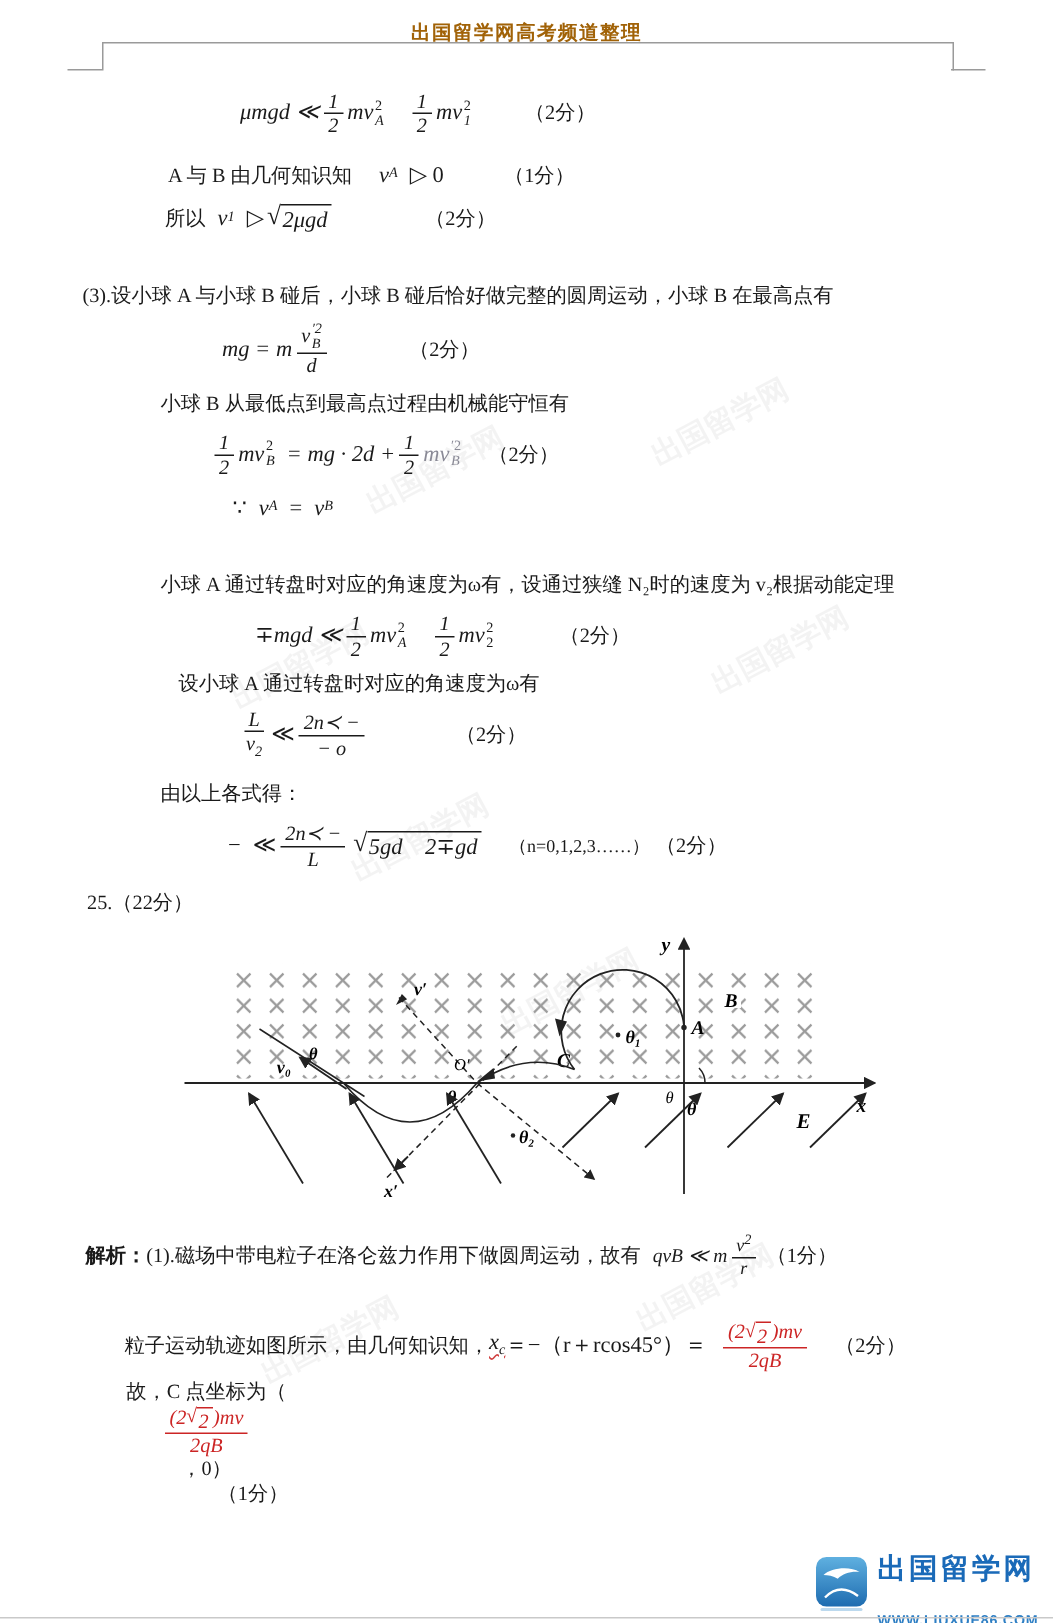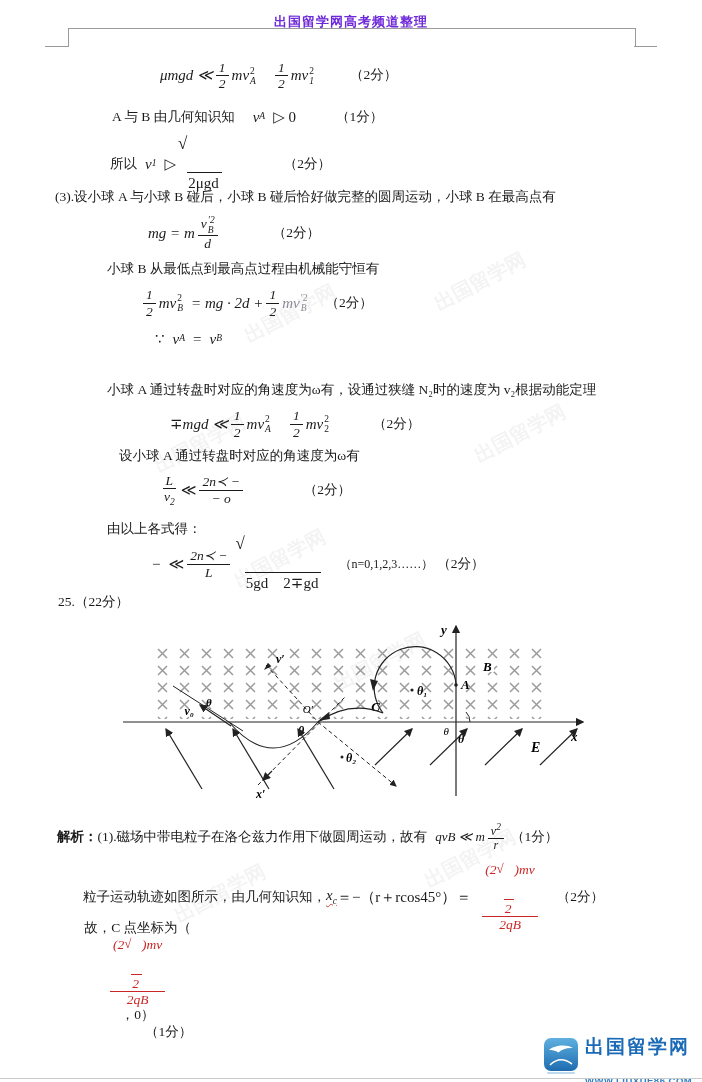--- a/index.html
+++ b/index.html
@@ -3,21 +3,21 @@
 <meta charset="utf-8">
 <style>
   html,body{margin:0;padding:0;background:#888;}
   .page{
     position:relative;width:702px;height:1082px;margin:0 auto;background:#ffffff;
     overflow:hidden;font-family:"Liberation Serif","DejaVu Serif",serif;color:#1a1a1a;
   }
   
   .hdr-title{position:absolute;left:0;top:13px;width:100%;text-align:center;
     font-family:Liberation Sans, sans-serif;font-weight:bold;
-    font-size:13px;color:#6d28d9;letter-spacing:1px;}
+    font-size:13px;color:#a16207;letter-spacing:1px;}
   .hdr-rule{position:absolute;left:68px;top:28px;width:566px;height:18px;
     border-top:1px solid #9a9a9a;border-left:1px solid #9a9a9a;border-right:1px solid #9a9a9a;}
   .hdr-tick{position:absolute;top:46px;width:23px;border-top:1px solid #9a9a9a;height:0;}
   .bottom-rule{position:absolute;left:0;top:1078px;width:702px;border-top:1px solid #c9c9c9;height:0;}
 
   
   .line{position:absolute;white-space:nowrap;display:flex;align-items:center;
     font-size:13.5px;line-height:1.25;}
   .fm{font-size:15px;}
   .it{font-style:italic;}
@@ -35,21 +35,21 @@
 
   
   .ss{display:inline-flex;flex-direction:column;align-items:flex-start;
     font-size:9.5px;line-height:1.05;vertical-align:middle;margin-left:1px;transform:translateY(1px);}
   sub.s1{font-size:9.5px;font-style:italic;}
   sup.s1{font-size:9.5px;}
 
   
   .sqrt{display:inline-flex;align-items:flex-start;margin-left:2px;}
   .sqrt .sign{font-size:17px;line-height:1;transform:translateY(-1px);}
-  .sqrt .rad{border-top:1px solid currentColor;padding:1px 3px 0 1px;margin-top:36px;}
+  .sqrt .rad{border-top:1px solid currentColor;font-style:italic;padding:1px 3px 0 1px;}
 
   .faded{color:#8a8a96;}
   .red{color:#cc2525;}
   .wavy{text-decoration-line:underline;text-decoration-style:wavy;
     text-decoration-color:#d04040;text-decoration-thickness:1px;text-underline-offset:3px;}
 
   
   .wm{position:absolute;color:#333;opacity:0.05;font-size:20px;font-weight:bold;
     transform:rotate(-28deg);pointer-events:none;}
 

